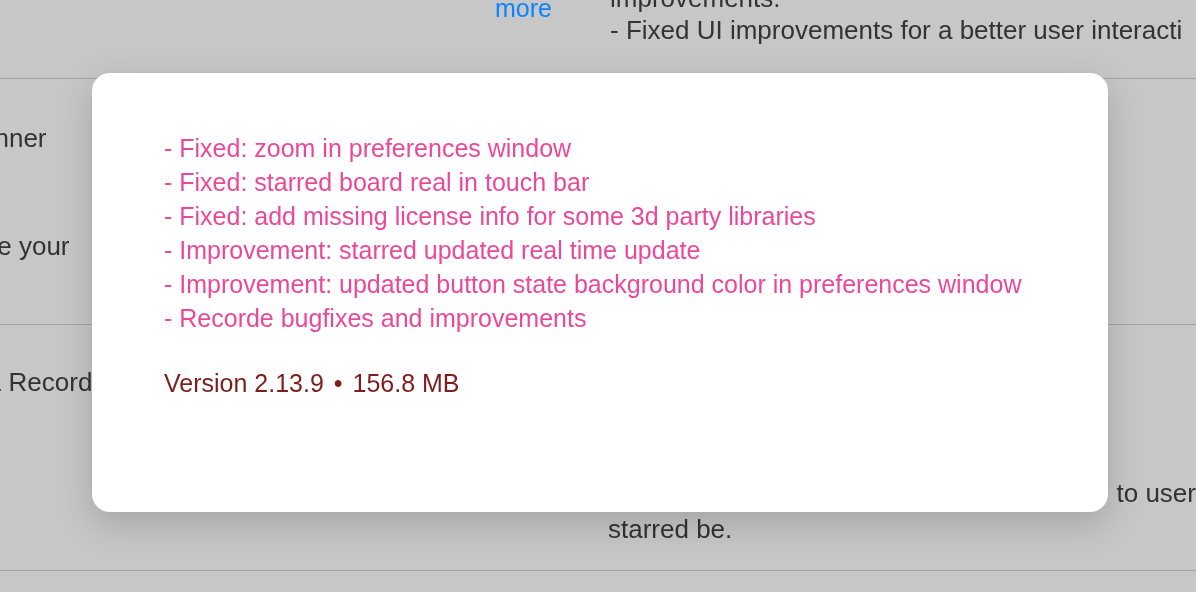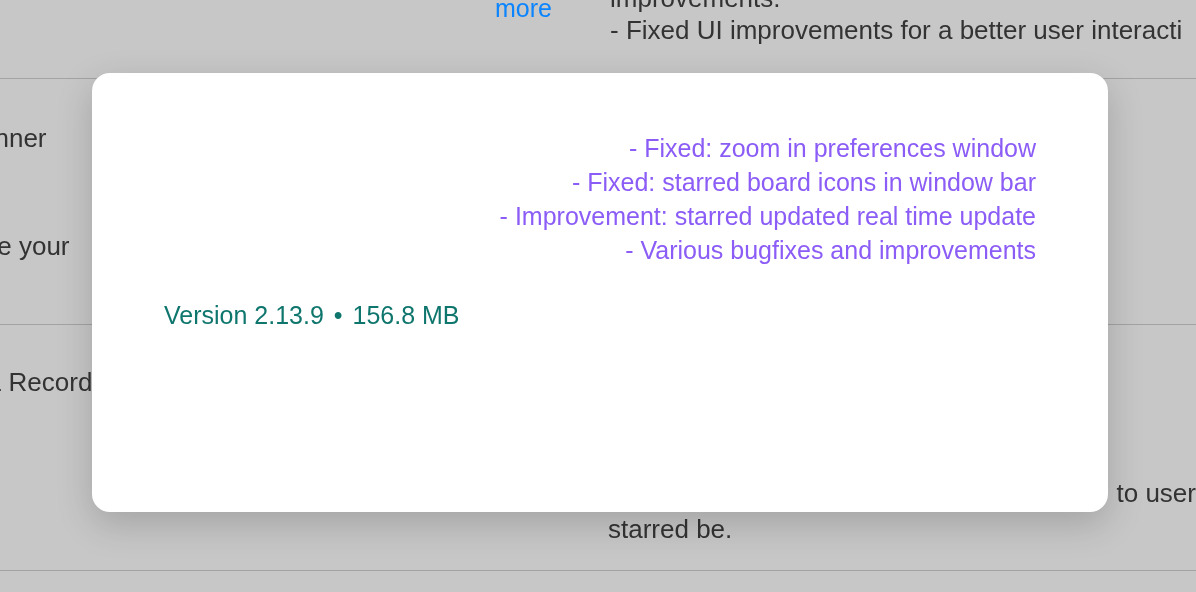--- a/index.html
+++ b/index.html
@@ -73,34 +73,33 @@
       left: 92px;
       width: 1016px;
       height: 439px;
       background: #ffffff;
       border-radius: 18px;
       box-shadow: 0 12px 36px rgba(0,0,0,0.18);
       padding: 58px 72px 52px 72px;
     }
 
     .notes {
-      color: #8b5cf6;
+      color: #ec4899;
       font-size: 25px;
       line-height: 34px;
       font-weight: 400;
-      text-align: right;
     }
 
     .notes .note-item {
       display: block;
     }
 
     .version-line {
       margin-top: 34px;
-      color: #0f766e;
+      color: #7f1d1d;
       font-size: 25px;
       font-weight: 400;
     }
 
     .version-line .dot {
       margin: 0 3px;
     }
   </style>
 </head>
 <body>
@@ -126,22 +125,24 @@
 
   <div class="bg-bottom-right">
     <div style="text-align:right; width:588px;"><span>to user</span></div>
     <div><span>starred be.</span></div>
   </div>
 </div>
 
 <div class="popover">
   <div class="notes">
     <span class="note-item">- Fixed: zoom in preferences window</span>
-    <span class="note-item">- Fixed: starred board icons in window bar</span>
+    <span class="note-item">- Fixed: starred board real in touch bar</span>
+    <span class="note-item">- Fixed: add missing license info for some 3d party libraries</span>
     <span class="note-item">- Improvement: starred updated real time update</span>
-    <span class="note-item">- Various bugfixes and improvements</span>
+    <span class="note-item">- Improvement: updated button state background color in preferences window</span>
+    <span class="note-item">- Recorde bugfixes and improvements</span>
   </div>
   <div class="version-line">
     <span>Version 2.13.9</span>
     <span class="dot">•</span>
     <span>156.8 MB</span>
   </div>
 </div>
 
 </body></html>

